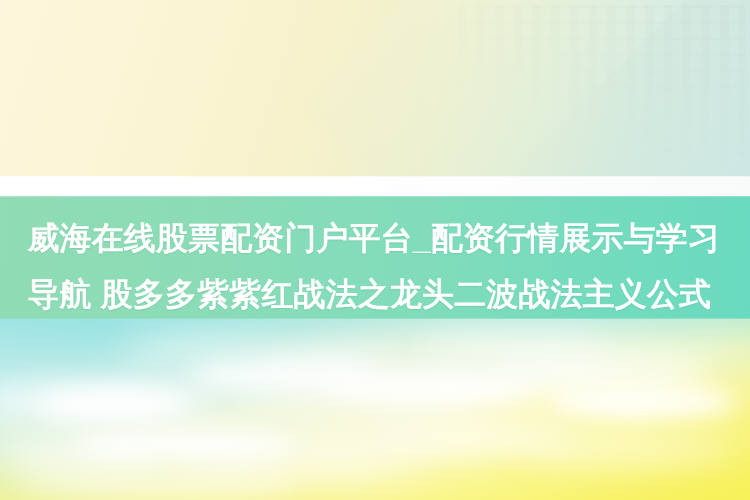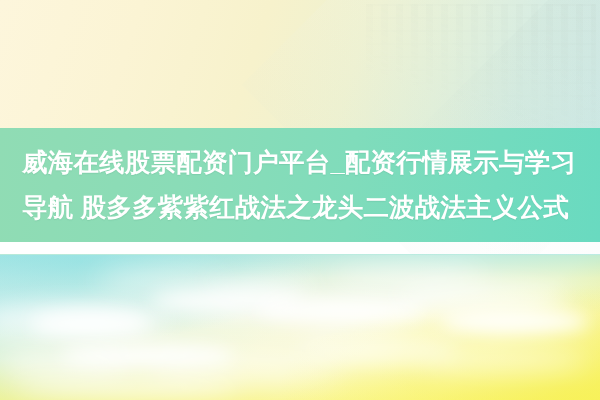--- a/index.html
+++ b/index.html
@@ -73,21 +73,21 @@
         rgba(170,185,175,0.22) 0px, rgba(170,185,175,0.22) 2px,
         rgba(255,255,255,0) 2px, rgba(255,255,255,0) 13px);
     -webkit-mask-image: linear-gradient(200deg, rgba(0,0,0,0.85), rgba(0,0,0,0) 72%);
     mask-image: linear-gradient(200deg, rgba(0,0,0,0.85), rgba(0,0,0,0) 72%);
   }
 
   
   .title-band {
     position: absolute;
     left: 0;
-    top: 128px;
+    top: 157px;
     width: 600px;
     height: 114px;
     background: linear-gradient(96deg,
        #90dcb4 0%,
        #8adcb7 30%,
        #80dcbb 58%,
        #72dbbe 82%,
        #69dac0 100%);
     display: flex;
     align-items: center;

